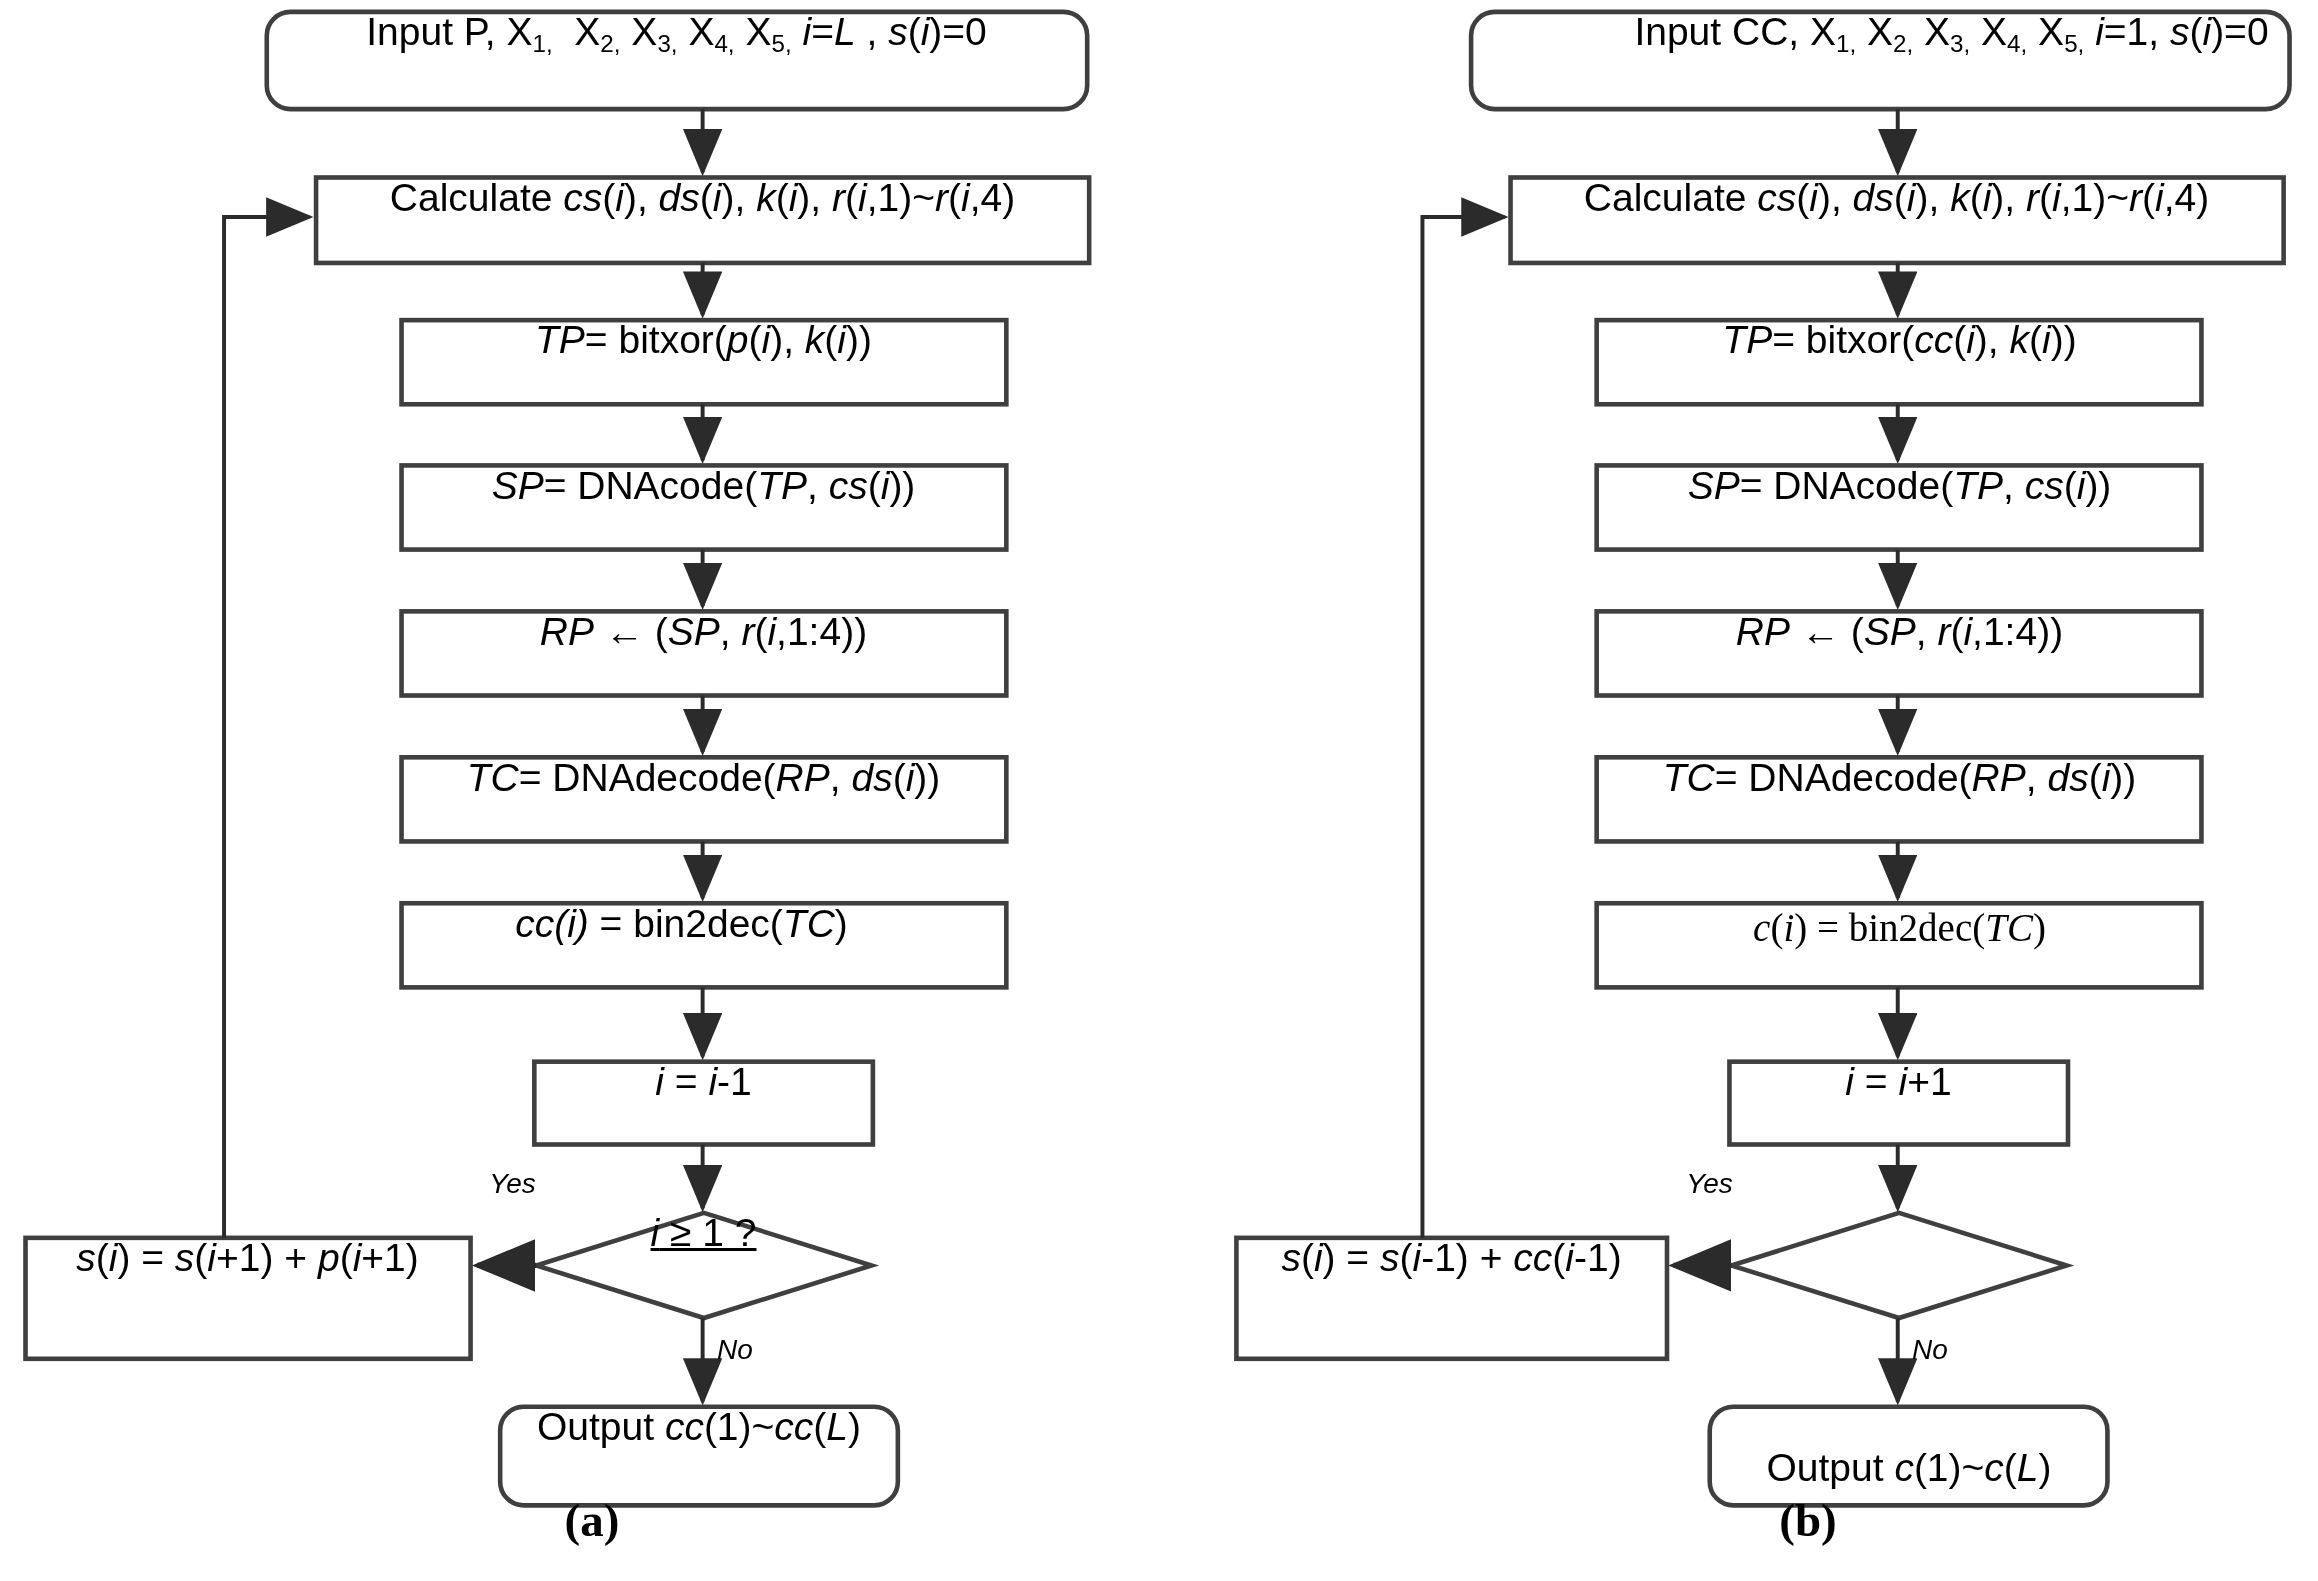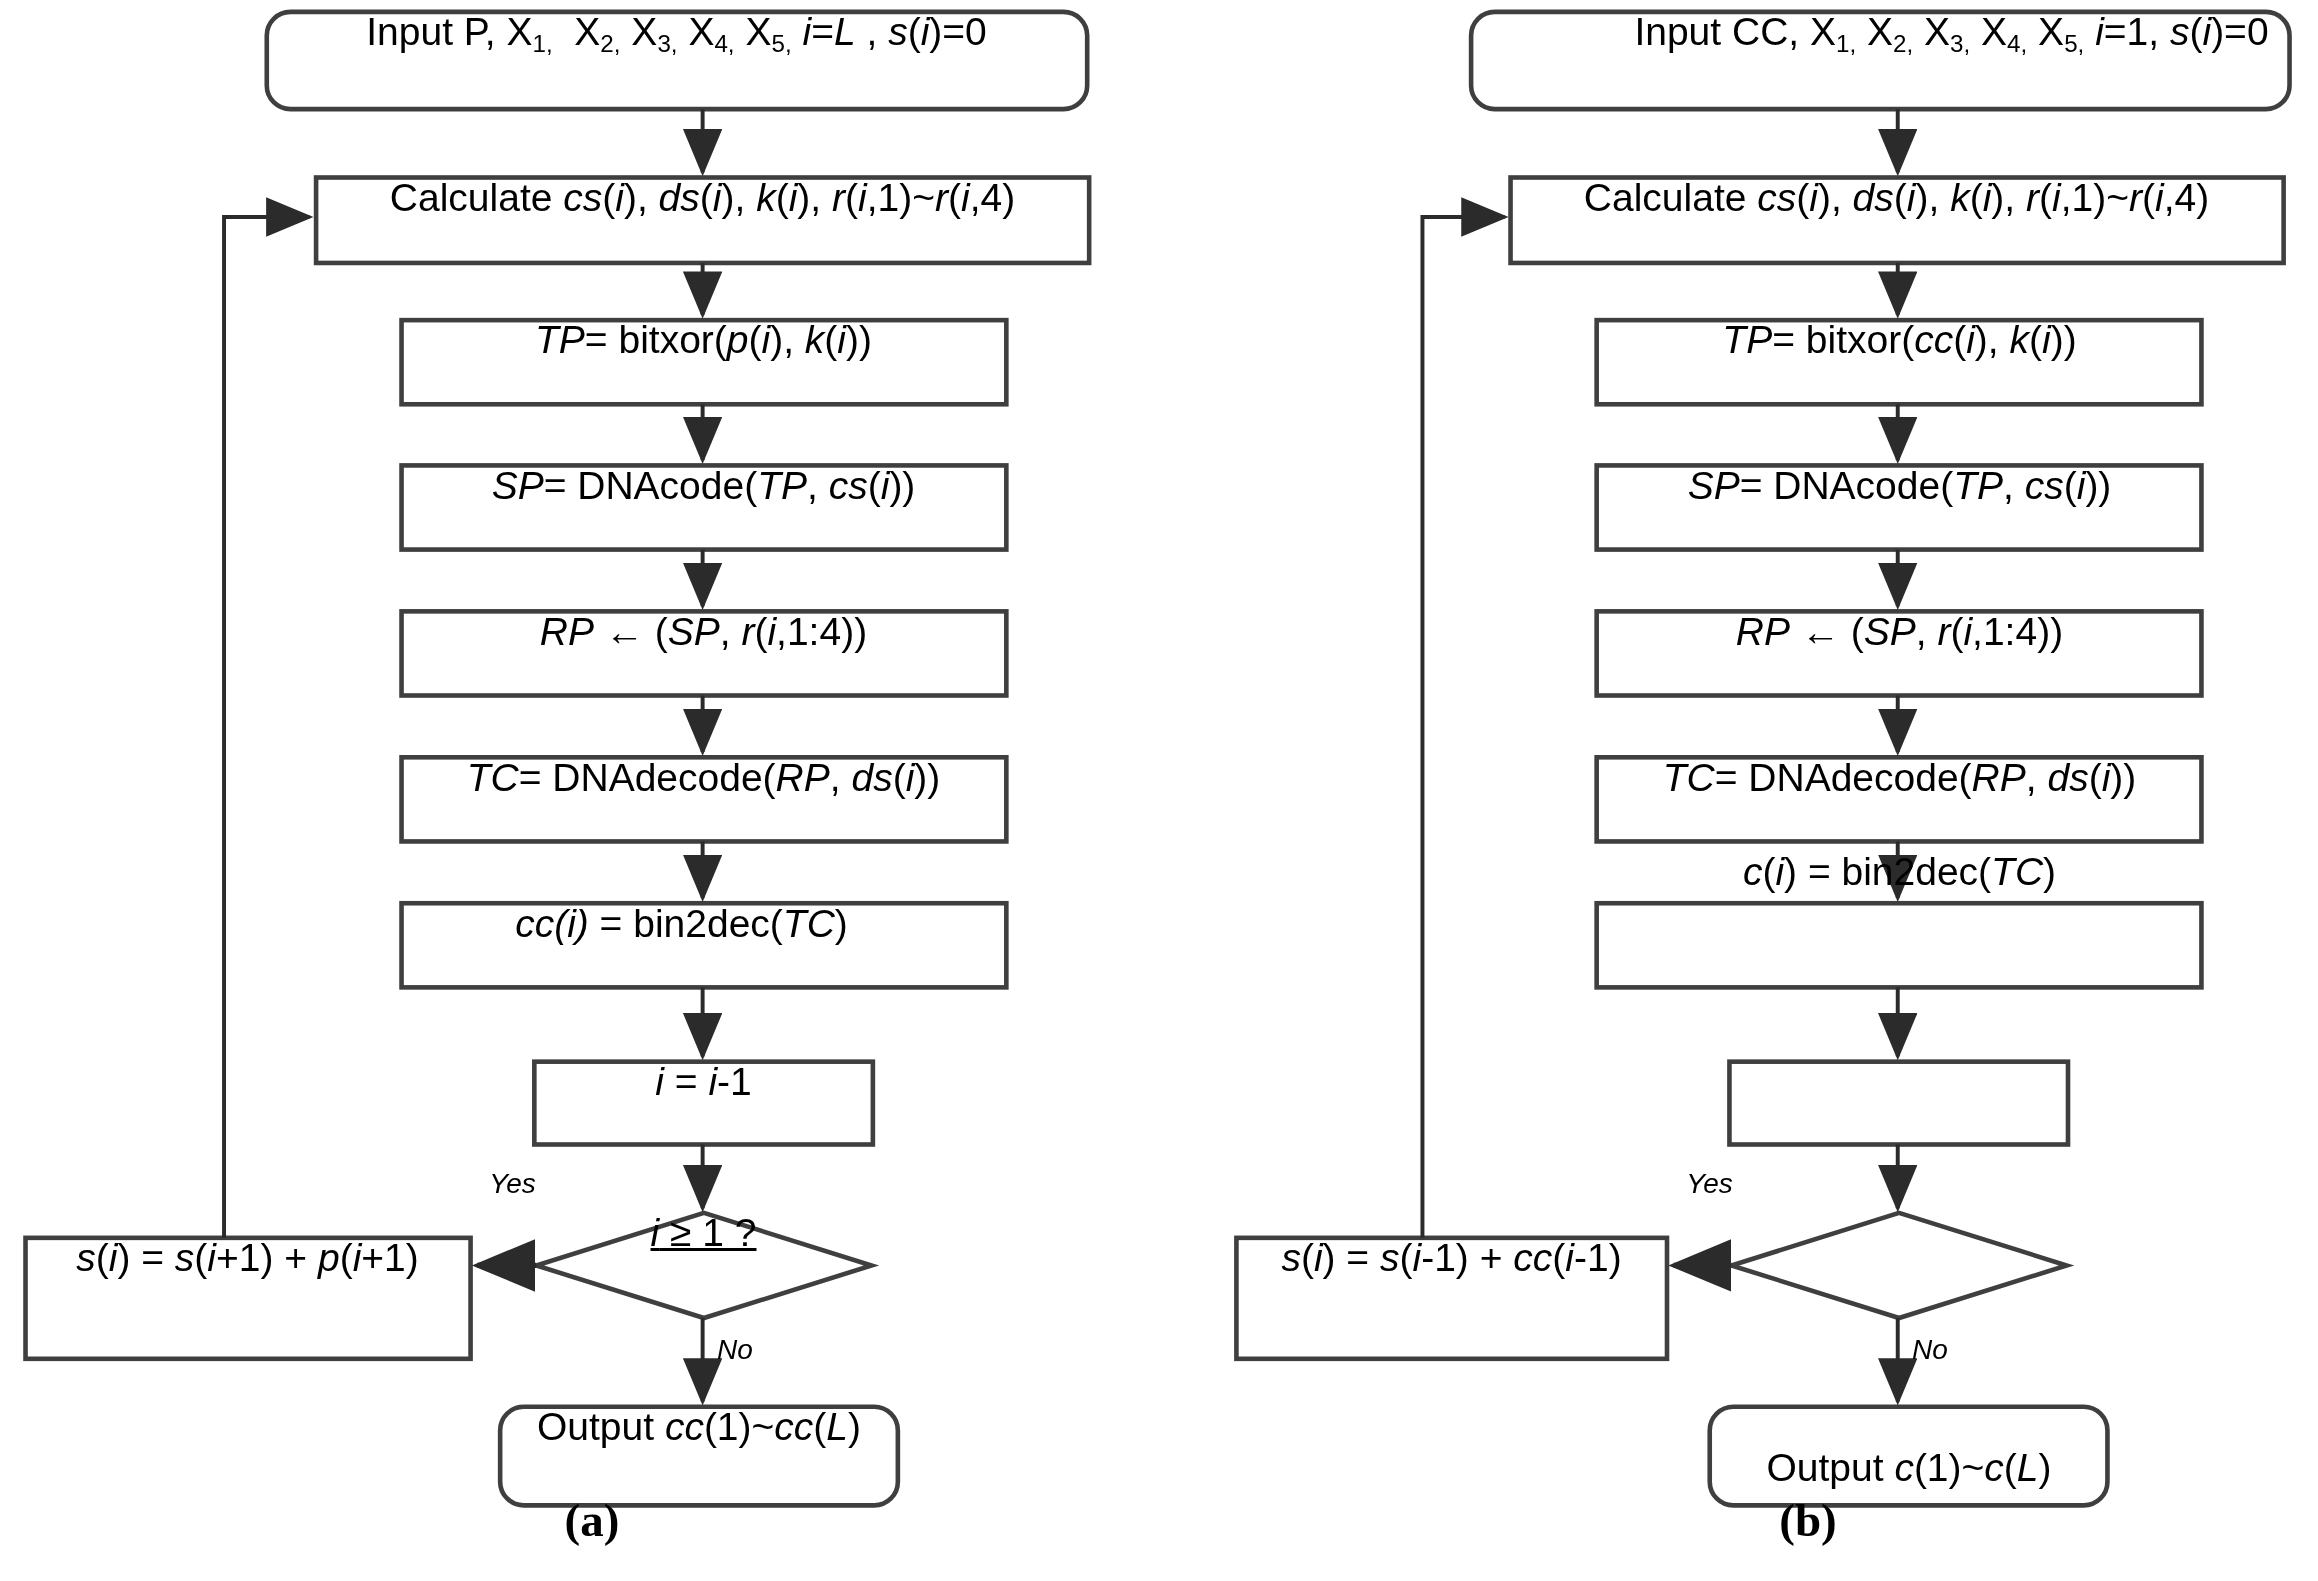--- a/index.html
+++ b/index.html
@@ -179,24 +179,27 @@
   </div>
 
   <div class="node-text t-main" style="left:1597px; top:612px; width:605px; height:84px;">
     <span><i>RP</i> ← (<i>SP</i>, <i>r</i>(<i>i</i>,1:4))</span>
   </div>
 
   <div class="node-text t-main" style="left:1597px; top:758px; width:605px; height:84px;">
     <span><i>TC</i>= DNAdecode(<i>RP</i>, <i>ds</i>(<i>i</i>))</span>
   </div>
 
-  <div class="node-text t-main" style="left:1597px; top:852px; width:605px; height:84px;">
+  <div class="node-text t-main" style="left:1597px; top:908px; width:605px; height:84px;font-family:Liberation Serif, serif;">
     <span><i>c</i>(<i>i</i>) = bin2dec(<i>TC</i>)</span>
   </div>
 
+  <div class="node-text t-main" style="left:1729px; top:1062px; width:339px; height:83px;">
+    <span><i>i</i> = <i>i</i>+1</span>
+  </div>
 
 
   <div class="node-text t-main" style="left:1236px; top:1238px; width:431px; height:121px;">
     <span><i>s</i>(<i>i</i>) =  <i>s</i>(<i>i</i>-1) + <i>cc</i>(<i>i</i>-1)</span>
   </div>
 
   <div class="node-text t-main" style="left:1710px; top:1448px; width:398px; height:99px;">
     <span>Output <i>c</i>(1)~<i>c</i>(<i>L</i>)</span>
   </div>
 

